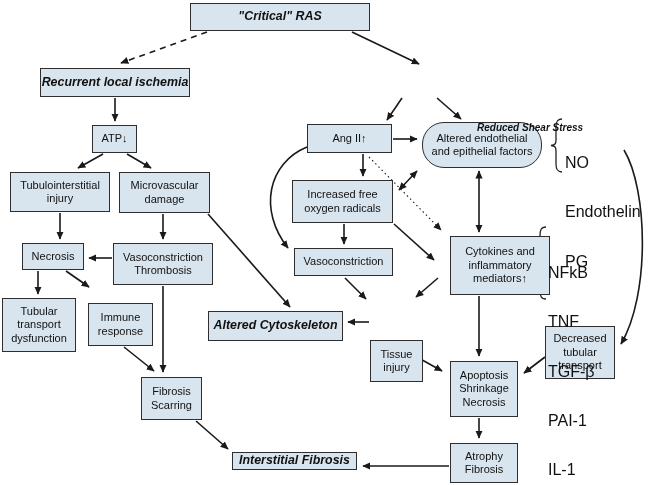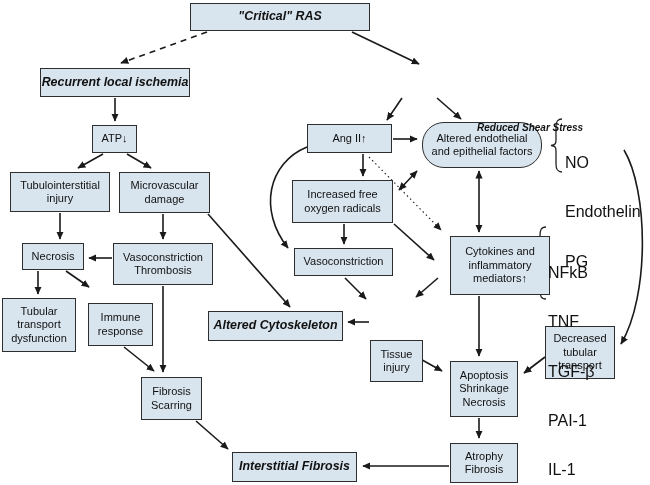--- a/index.html
+++ b/index.html
@@ -99,21 +99,21 @@
   <div class="box" style="left:370px;top:296px;width:53px;height:42px;margin-top:44px;">Tissue
 injury</div>
   <div class="box" style="left:545px;top:326px;width:70px;height:53px;">Decreased
 tubular
 transport</div>
   <div class="box" style="left:450px;top:361px;width:68px;height:56px;">Apoptosis
 Shrinkage
 Necrosis</div>
   <div class="box" style="left:141px;top:377px;width:61px;height:43px;">Fibrosis
 Scarring</div>
-  <div class="box em" style="left:232px;top:452px;width:125px;height:30px;">Interstitial Fibrosis</div>
+  <div class="box em" style="left:232px;top:452px;width:125px;height:18px;">Interstitial Fibrosis</div>
   <div class="box" style="left:450px;top:443px;width:68px;height:40px;">Atrophy
 Fibrosis</div>
 
   <div class="floatlabel" style="left:477px;top:100px;">Reduced Shear Stress</div>
 
   <div class="factorlist" style="left:565px;top:120px;">
     <div>NO</div>
     <div>Endothelin</div>
     <div>PG</div>
   </div>

